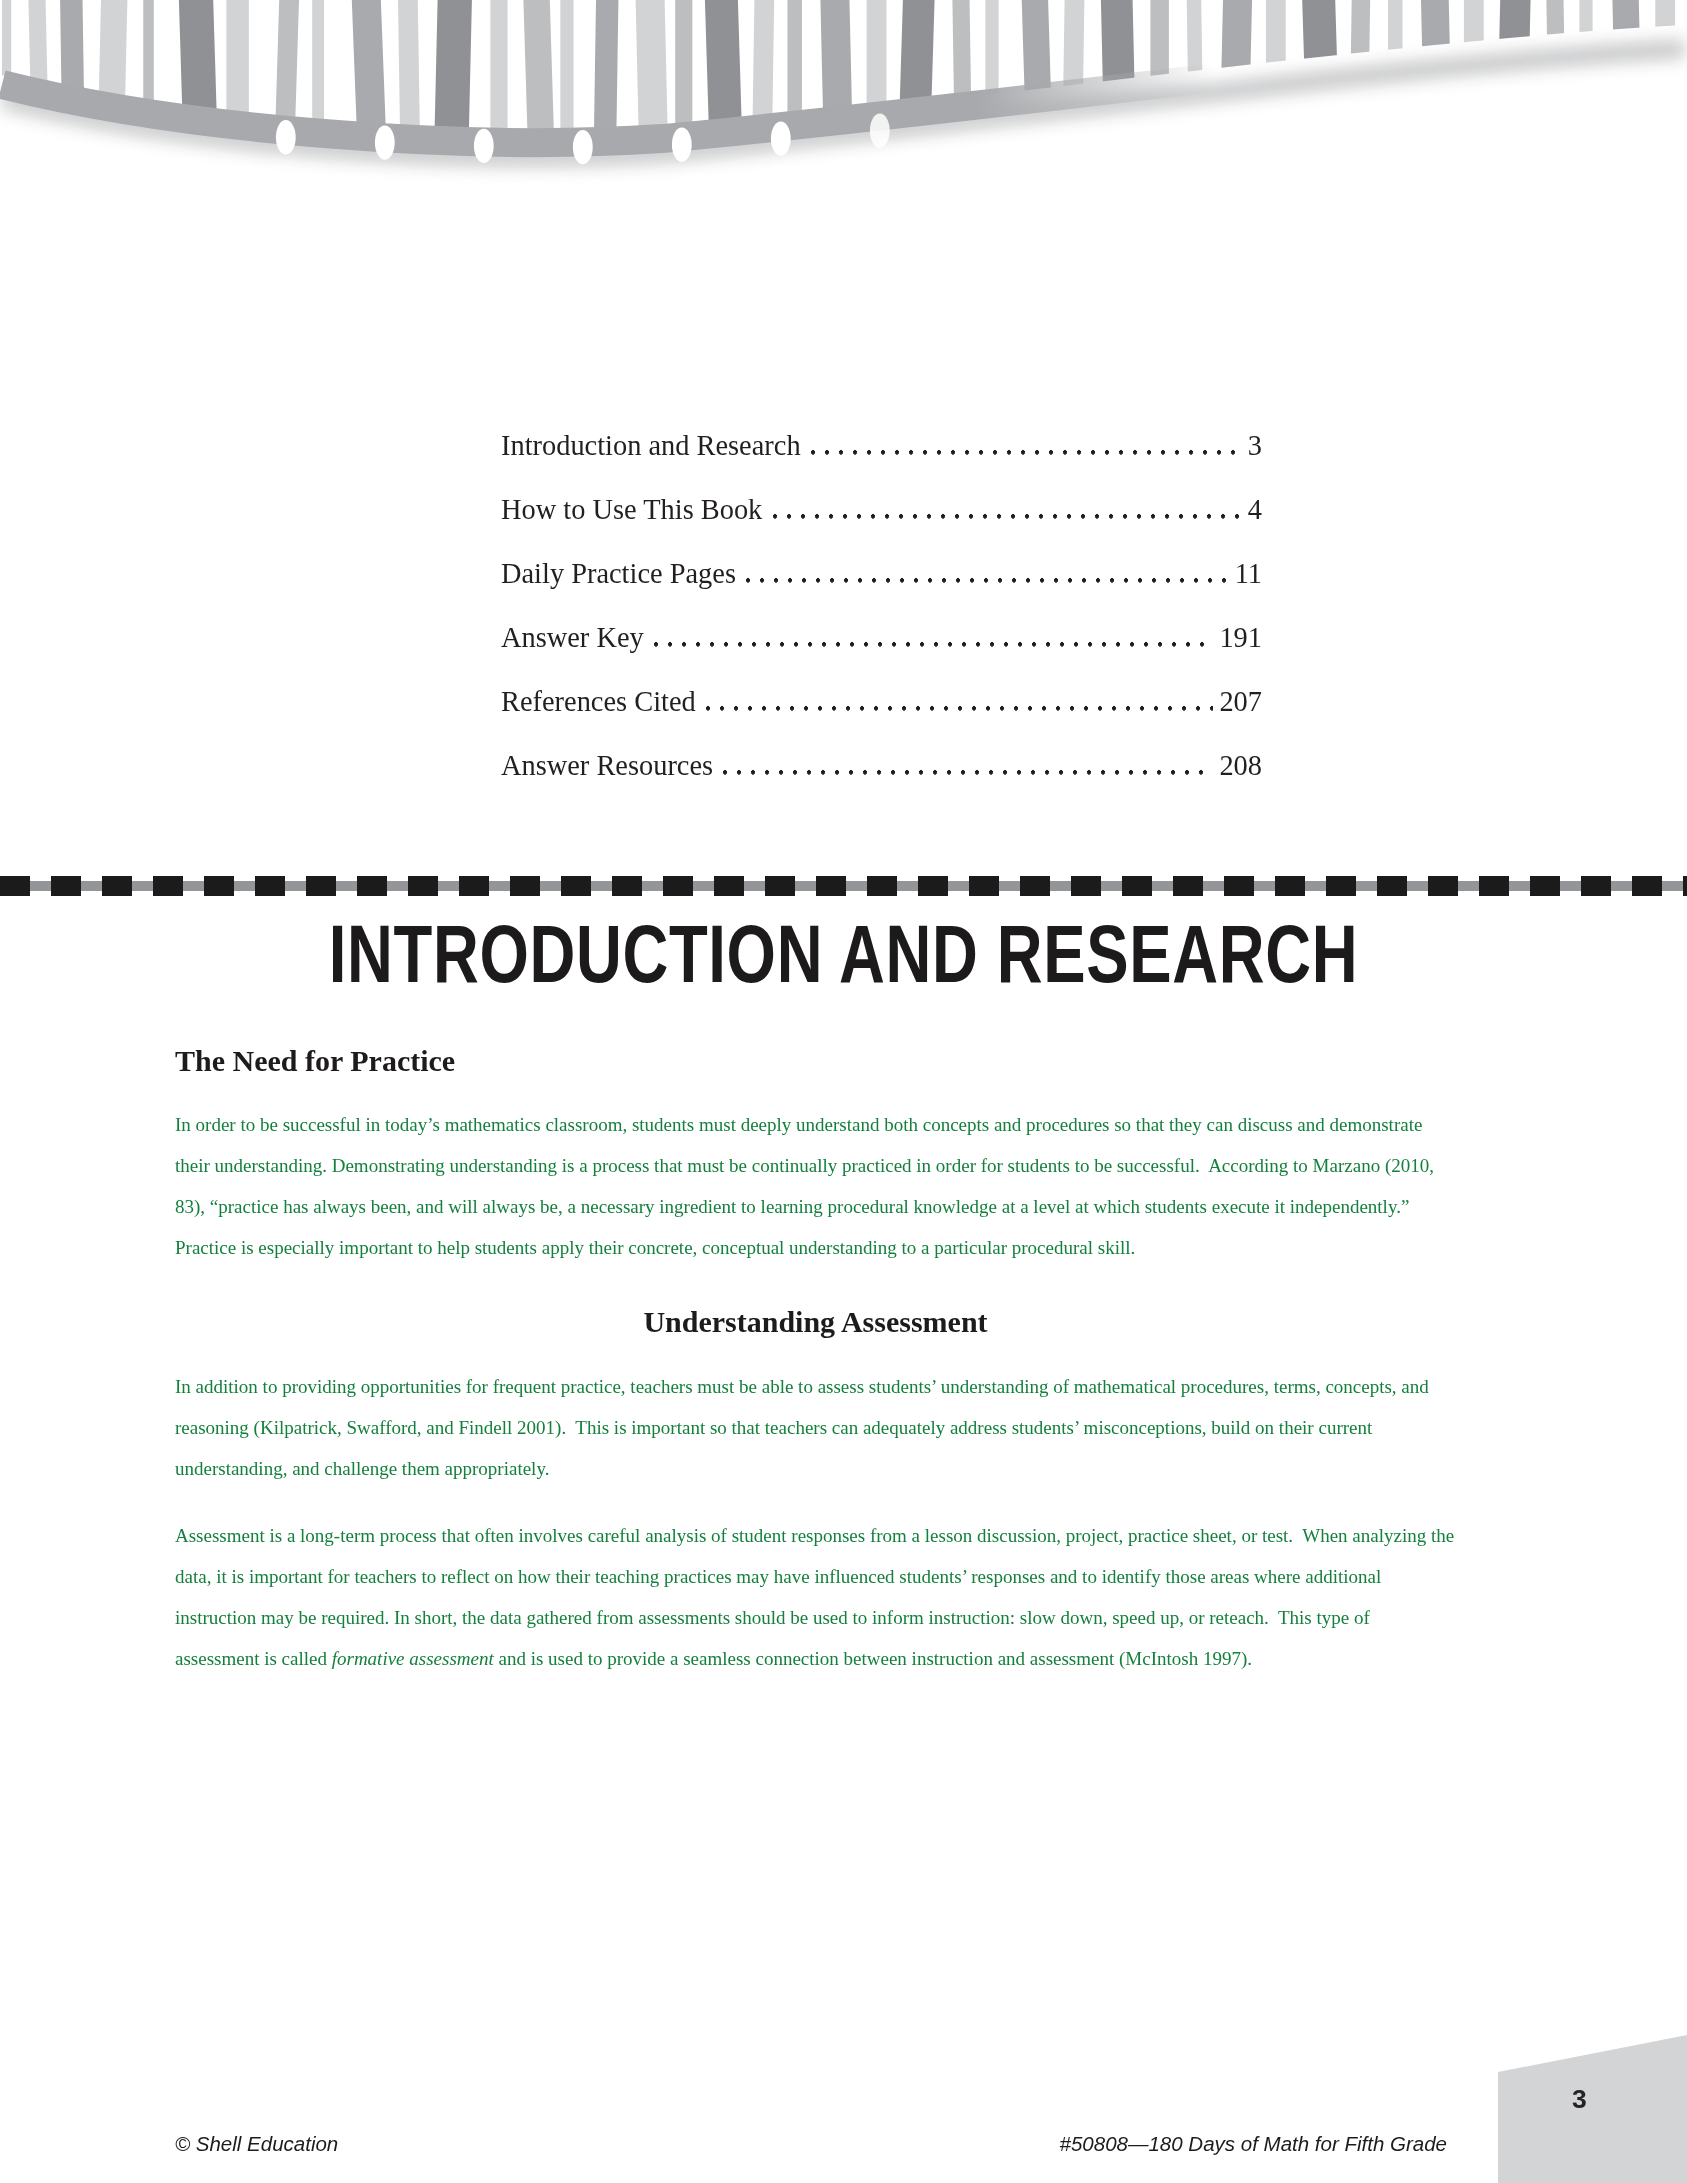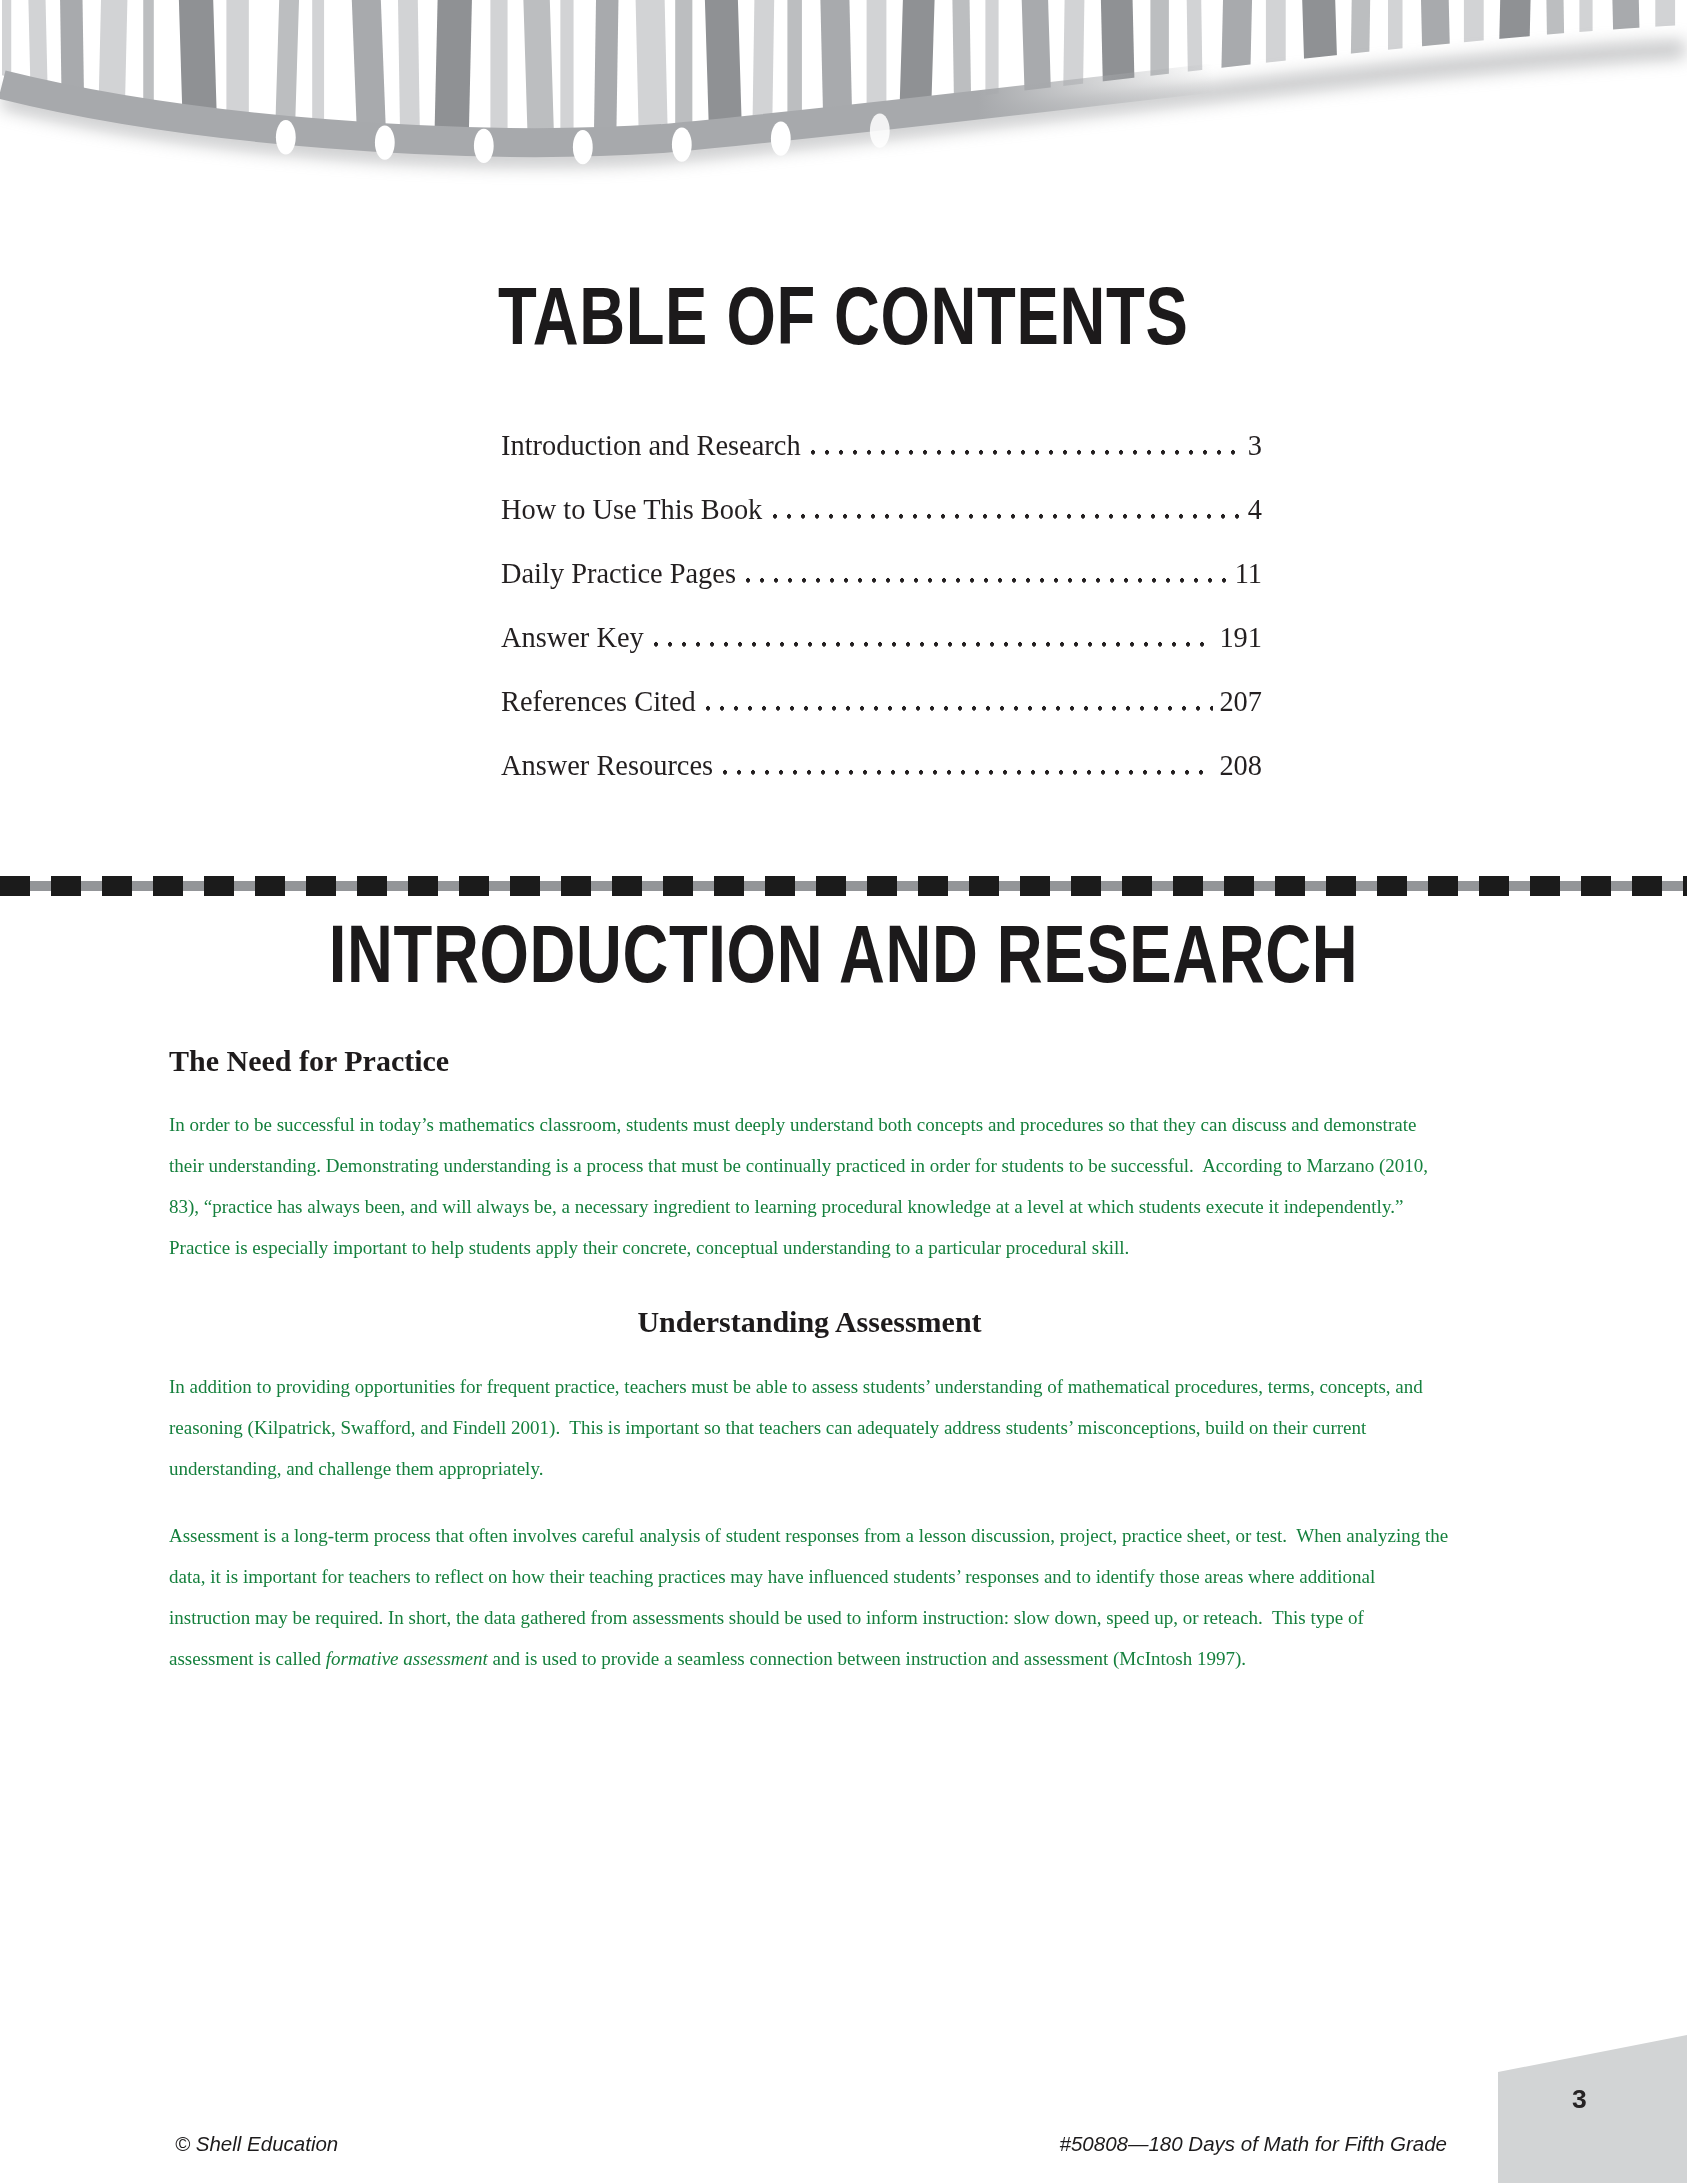--- a/index.html
+++ b/index.html
@@ -20,21 +20,21 @@
   .toc-dots{flex:1 1 auto;align-self:flex-end;height:6.6px;margin:0 6.6px 4.6px 9.3px;
         background-image:radial-gradient(circle 2.2px at 3.3px 3.3px,#231f20 97%,rgba(0,0,0,0));
         background-size:14px 6.6px;background-repeat:repeat-x;}
   .toc-page{white-space:nowrap;}
 
   .divider{position:absolute;left:0;top:876px;width:1687px;height:20px;}
   .divider-bar{position:absolute;left:0;top:4.6px;width:100%;height:10.6px;background:#939598;}
   .divider-dashes{position:absolute;inset:0;
         background:repeating-linear-gradient(90deg,#1b1b1b 0 30px,rgba(0,0,0,0) 30px 51px);}
 
-  .content{position:absolute;left:169px;top:1032px;width:1281px;}
+  .content{position:absolute;left:175px;top:1032px;width:1281px;}
   .sub-heading{font-family:"Liberation Serif",serif;font-weight:bold;font-size:30px;
         line-height:35px;margin:0;margin-top:10.6px;color:#1e1b1c;}
   .sub-heading + .sub-heading, .para + .sub-heading{margin-top:36px;text-align:center;}
   .para{margin:26.5px 0 0 0;font-size:19px;line-height:41px;white-space:pre-wrap;color:#15803d;}
   .para em{font-style:italic;}
 
   .footer-left,.footer-right{position:absolute;top:2084px;font-family:"Liberation Sans",sans-serif;
         font-style:italic;font-size:20.5px;color:#1d1b1c;margin-top:48px;}
   .footer-left{left:175px;}
   .footer-right{right:240px;}
@@ -113,23 +113,20 @@
       <ellipse cx="430" cy="208" rx="15" ry="26"></ellipse>
       <ellipse cx="580" cy="216" rx="15" ry="26"></ellipse>
       <ellipse cx="730" cy="221" rx="15" ry="26"></ellipse>
       <ellipse cx="880" cy="223" rx="15" ry="26"></ellipse>
       <ellipse cx="1030" cy="219" rx="15" ry="26"></ellipse>
       <ellipse cx="1180" cy="210" rx="15" ry="26"></ellipse>
       <ellipse cx="1330" cy="198" rx="15" ry="26" opacity="0.85"></ellipse>
     </g>
   </svg>
 
-  <div class="title-wrap toc-title-wrap">
-    <span class="display-title">TABLE OF CONTENTS</span>
-  </div>
 
   <div class="toc-list">
       <div class="toc-row">
         <span class="toc-label">Introduction and Research</span>
         <span class="toc-dots"></span>
         <span class="toc-page">3</span>
       </div>
       <div class="toc-row">
         <span class="toc-label">How to Use This Book</span>
         <span class="toc-dots"></span>

